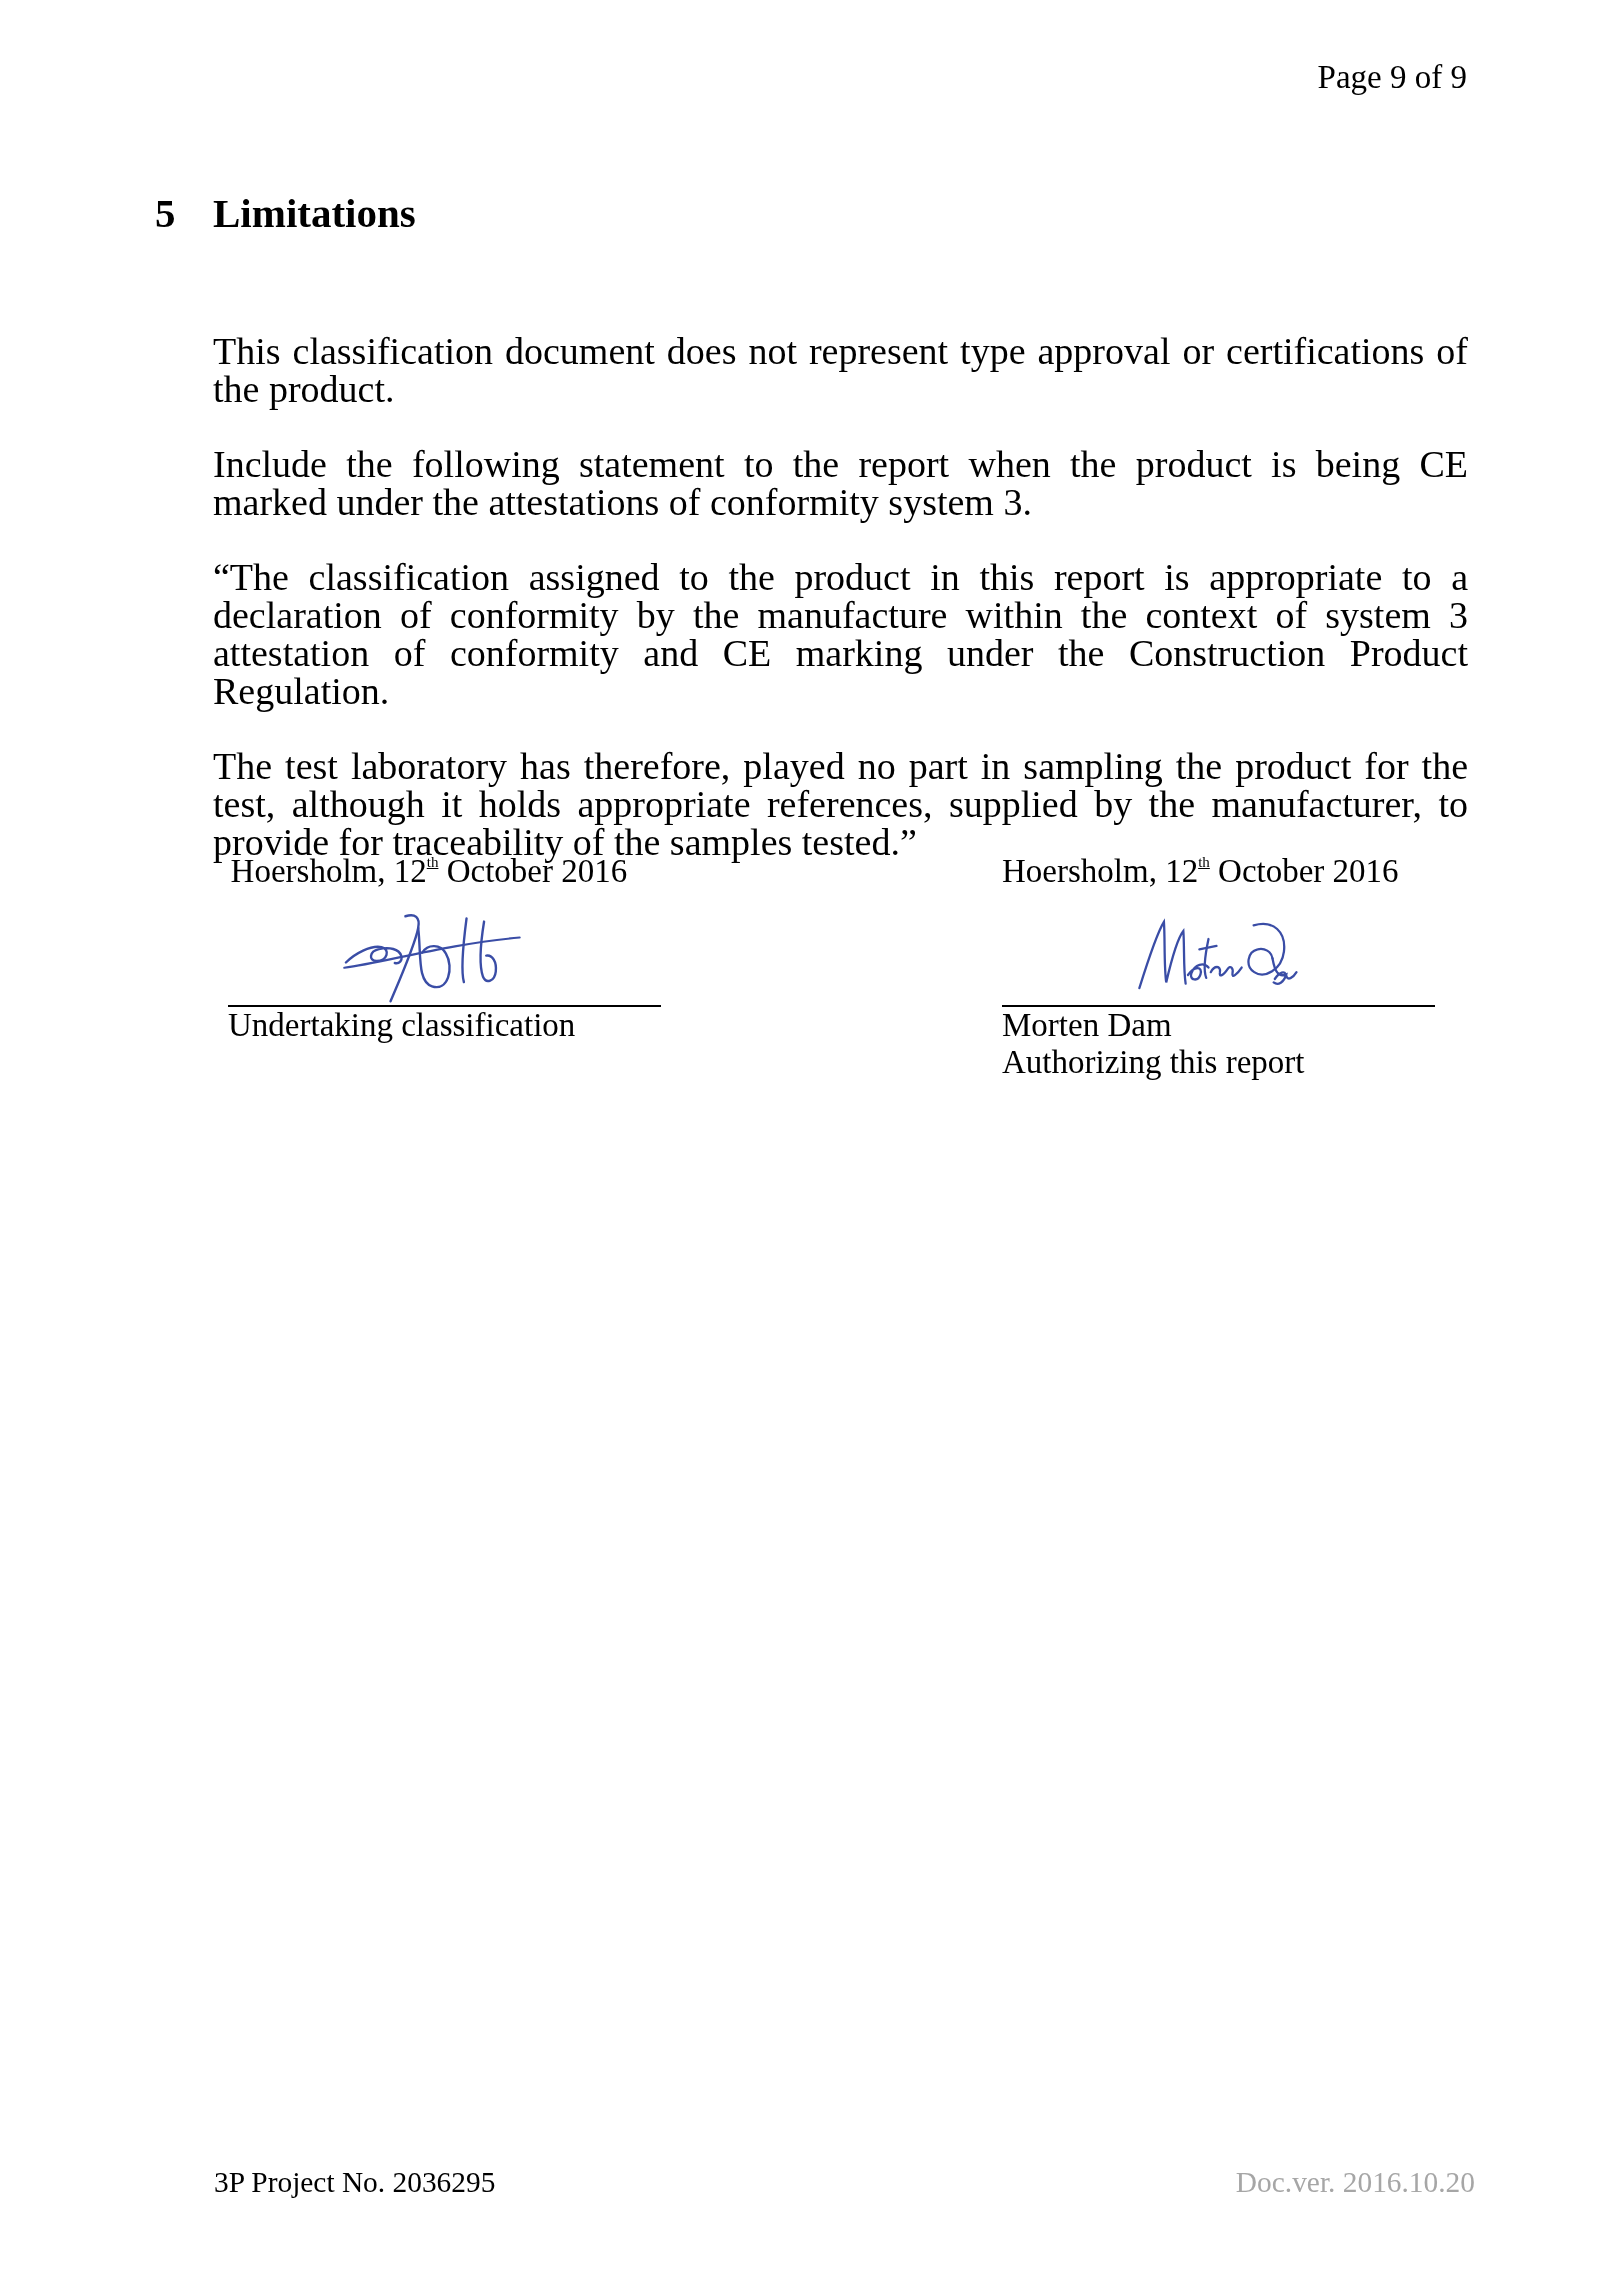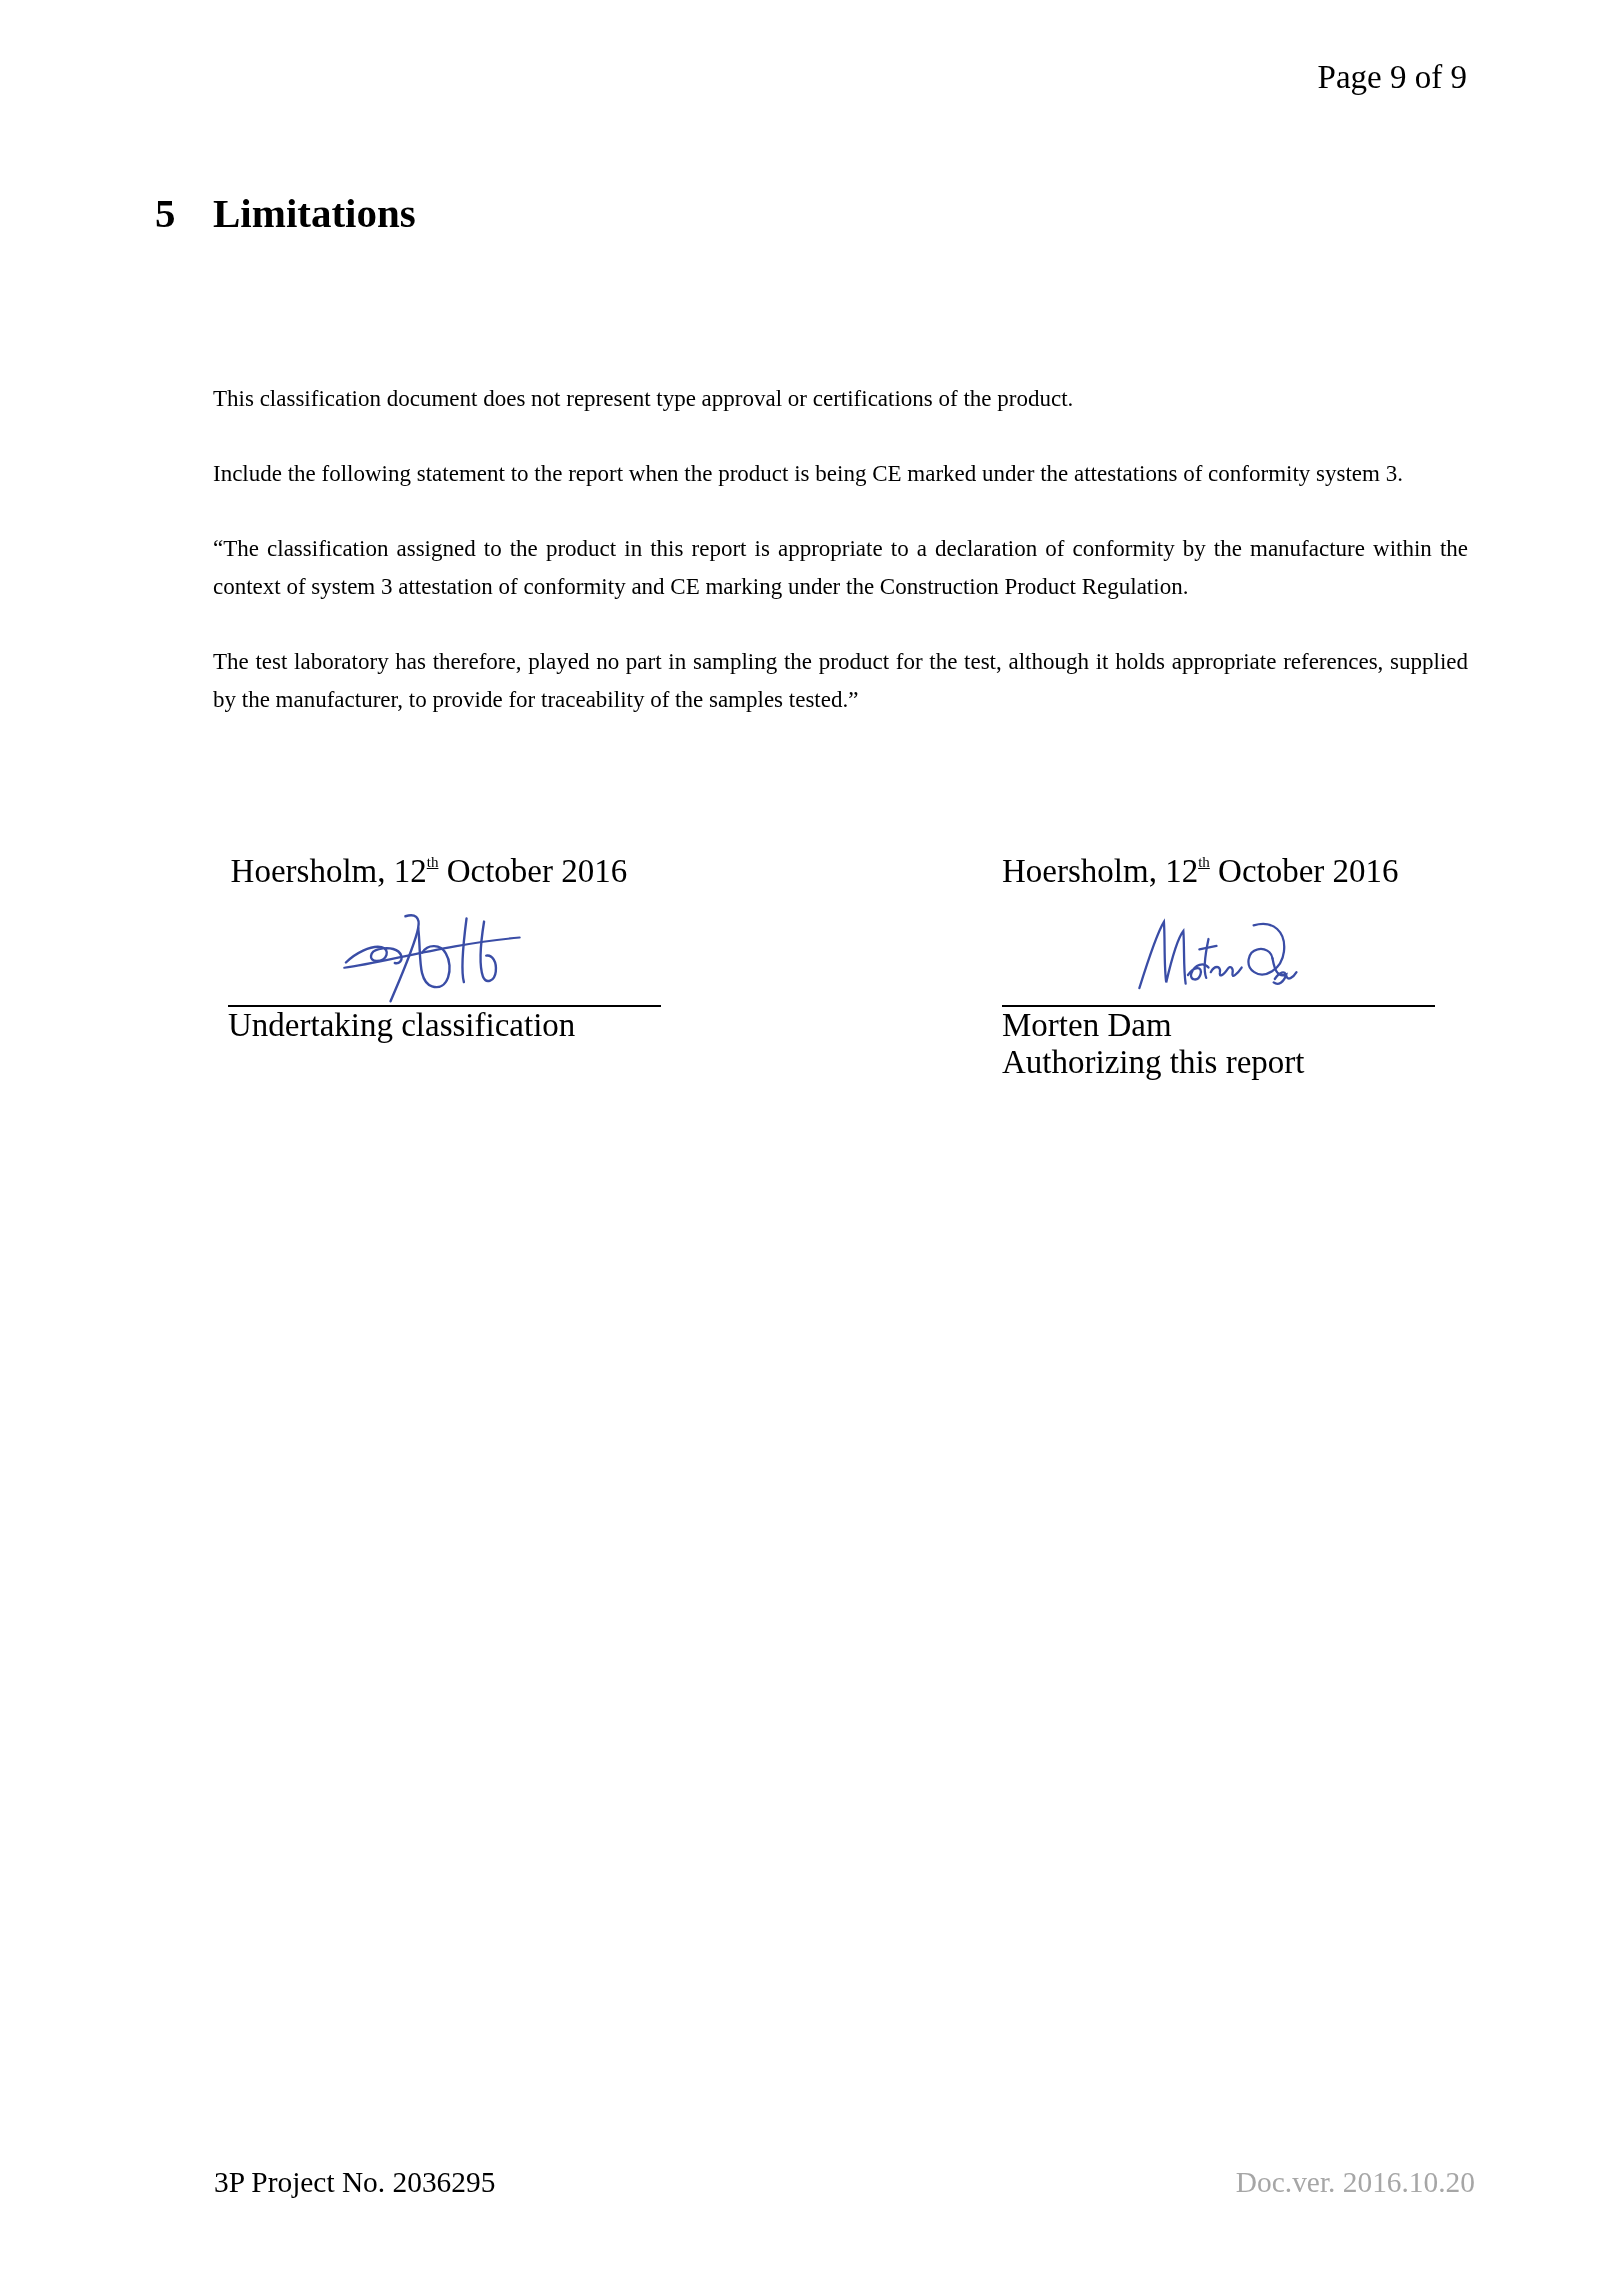--- a/index.html
+++ b/index.html
@@ -34,23 +34,22 @@
     line-height:46px;
     font-weight:bold;
     display:flex;
   }
   .section-heading .sec-num{width:58px;}
   .content{
     position:absolute;
     top:332px;
     left:213px;
     width:1255px;
-    font-size:23px;
+    font-size:38px;
     line-height:38px;
-    margin-top:48px;
   }
   .content p{
     text-align:justify;
     margin:0 0 37px 0;
   }
   .sig-block{
     position:absolute;
     top:852px;
     width:433px;
     font-size:33px;

